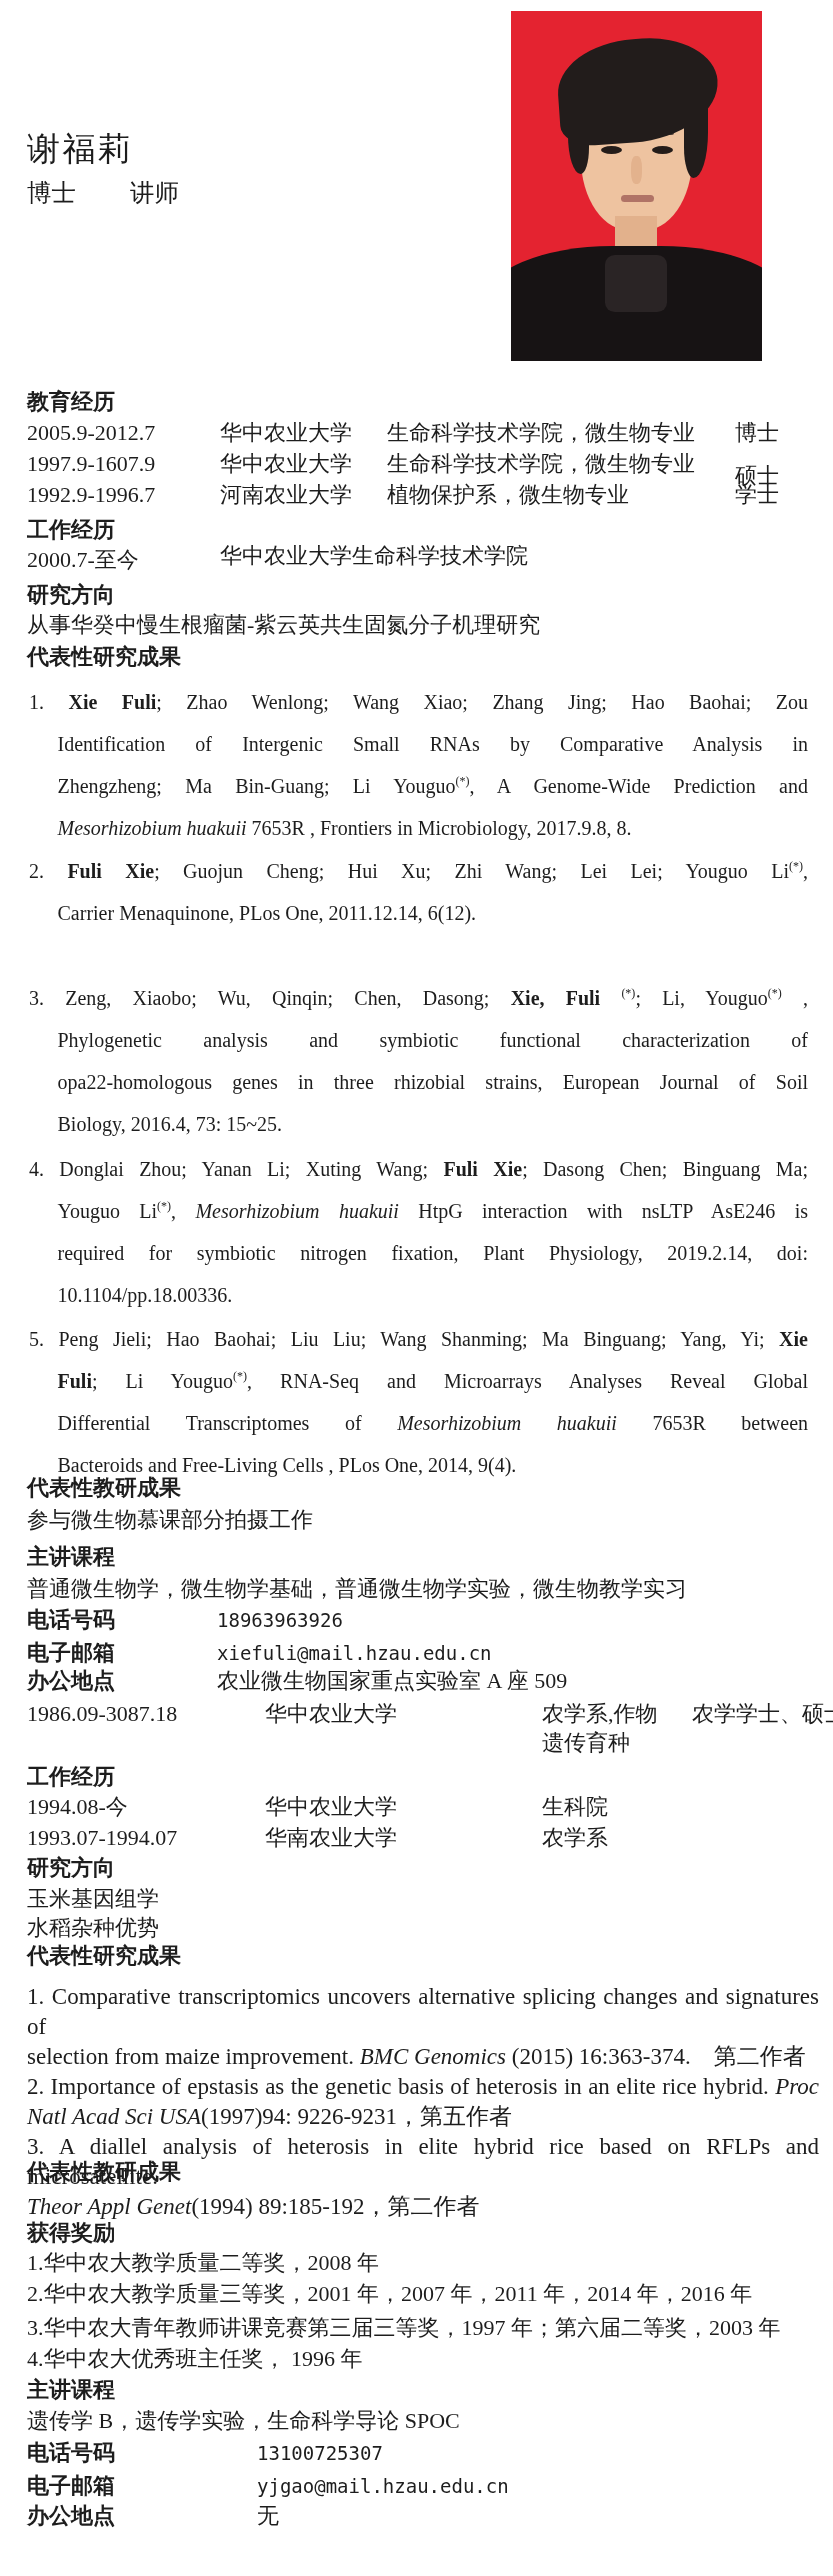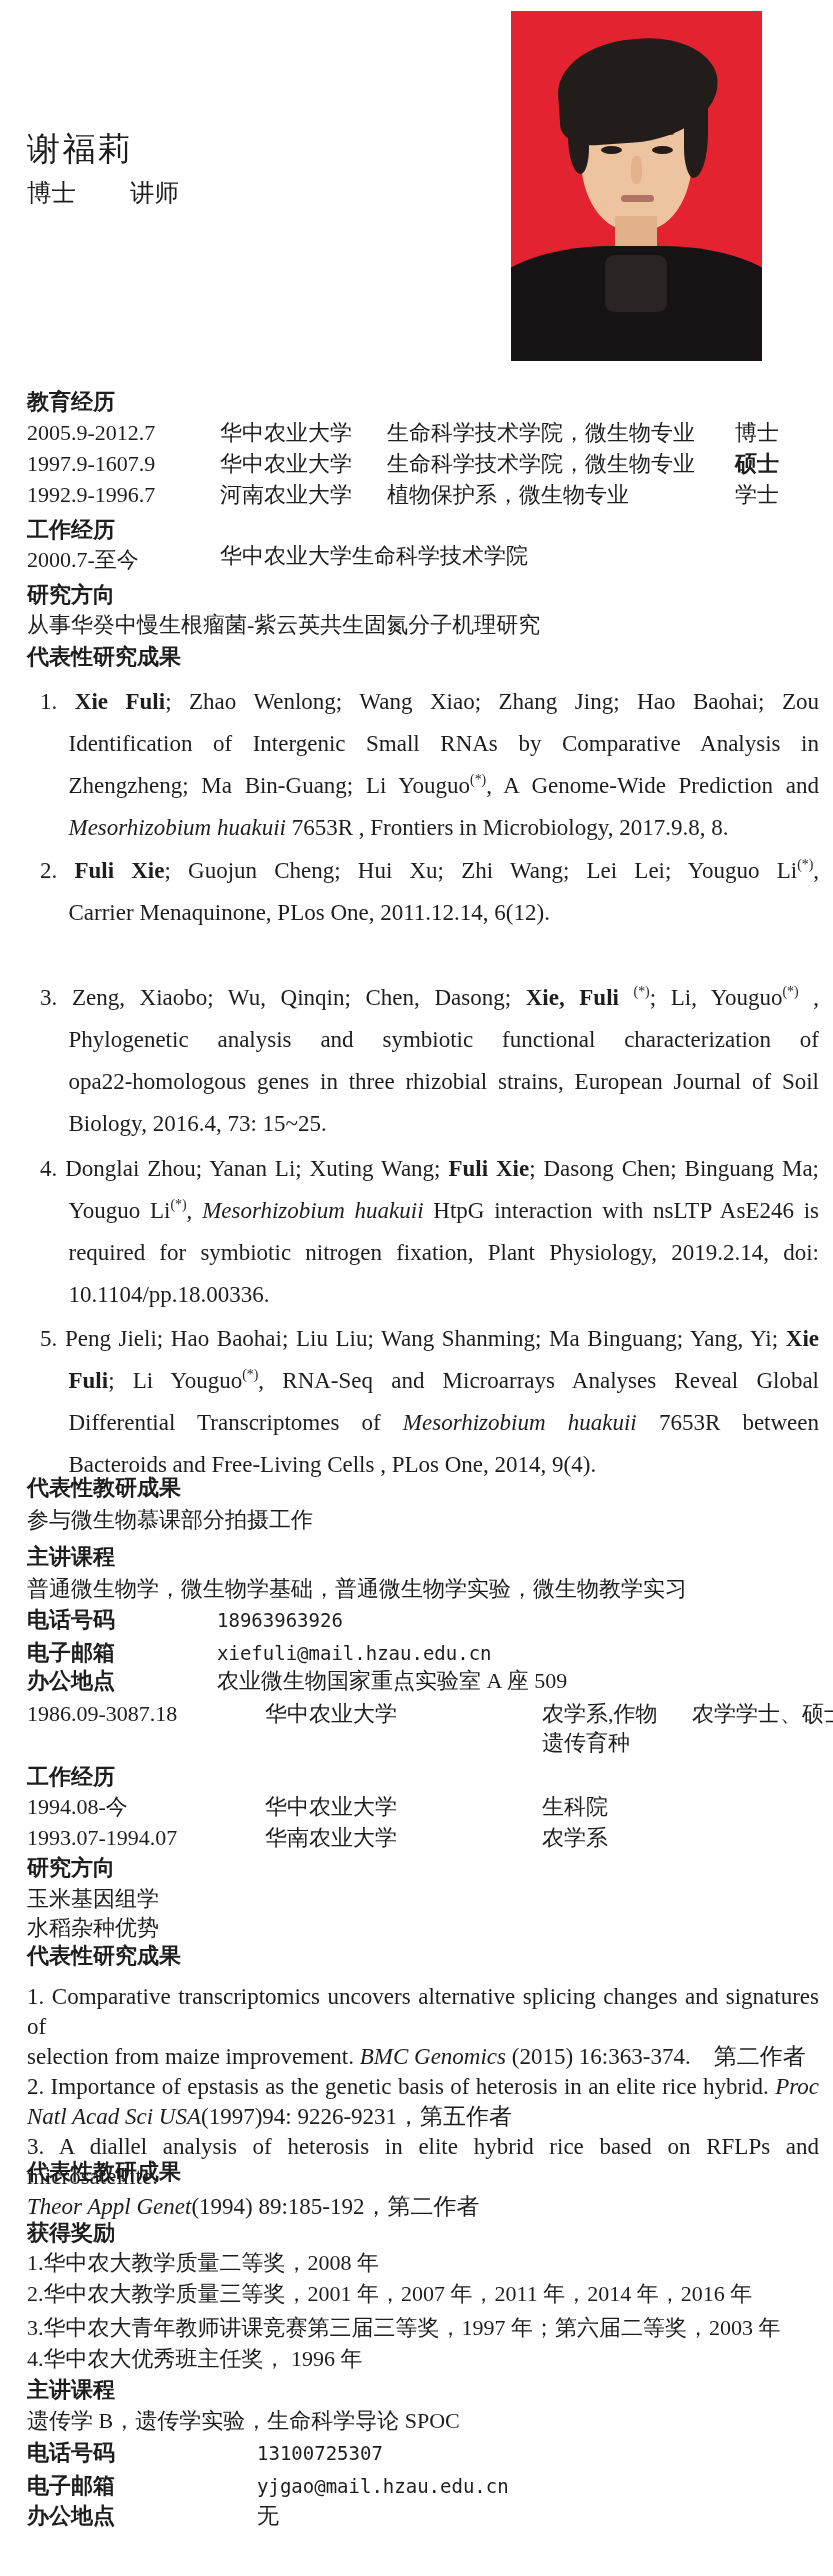--- a/index.html
+++ b/index.html
@@ -7,21 +7,21 @@
     position:relative;width:834px;height:2576px;background:#ffffff;
     overflow:hidden;color:#1d1d1d;
     font-family:"Liberation Serif","DejaVu Serif",serif;
   }
   .t{position:absolute;font-size:22px;line-height:28px;white-space:nowrap;}
   .h{font-weight:bold;}
   .name{font-size:33px;line-height:39px;letter-spacing:2.4px;}
   .jt{font-size:24.4px;line-height:29px;}
   .mono{font-family:"DejaVu Sans Mono","Liberation Mono",monospace;font-size:19px;line-height:28px;}
   
-  .pubblock{position:absolute;left:40px;width:779px;font-size:23px;line-height:42px;}
+  .pubblock{position:absolute;left:29px;width:779px;font-size:20px;line-height:42px;}
   .pubblock2{position:absolute;left:27px;width:792px;font-size:23px;line-height:30px;}
   .pl{white-space:normal;}
   .jl{text-align:justify;text-align-last:justify;}
   .ind{padding-left:28.5px;}
   .b{font-weight:bold;}
   .i{font-style:italic;}
   .sup{vertical-align:super;font-size:60%;line-height:0;}
   
   .photo{position:absolute;left:511px;top:10.6px;width:251px;height:350px;background:#e42330;overflow:hidden;}
   .ph-face{position:absolute;left:70px;top:60px;width:111px;height:160px;background:#eec3a0;border-radius:50% 50% 45% 45%;}
@@ -68,21 +68,21 @@
   <div class="t h" style="left:27px;top:388px;">教育经历</div>
 
   <div class="t" style="left:27px;top:419px;">2005.9-2012.7</div>
   <div class="t" style="left:220px;top:419px;">华中农业大学</div>
   <div class="t" style="left:387px;top:419px;">生命科学技术学院，微生物专业</div>
   <div class="t" style="left:735px;top:419px;">博士</div>
 
   <div class="t" style="left:27px;top:450px;">1997.9-1607.9</div>
   <div class="t" style="left:220px;top:450px;">华中农业大学</div>
   <div class="t" style="left:387px;top:450px;">生命科学技术学院，微生物专业</div>
-  <div class="t" style="left:735px;top:450px;font-weight:bold;">硕士</div>
+  <div class="t" style="left:735px;top:462px;">硕士</div>
 
   <div class="t" style="left:27px;top:481px;">1992.9-1996.7</div>
   <div class="t" style="left:220px;top:481px;">河南农业大学</div>
   <div class="t" style="left:387px;top:481px;">植物保护系，微生物专业</div>
   <div class="t" style="left:735px;top:481px;">学士</div>
 
   <div class="t h" style="left:27px;top:516px;">工作经历</div>
   <div class="t" style="left:27px;top:546px;">2000.7-至今</div>
   <div class="t" style="left:220px;top:542px;">华中农业大学生命科学技术学院</div>
 

